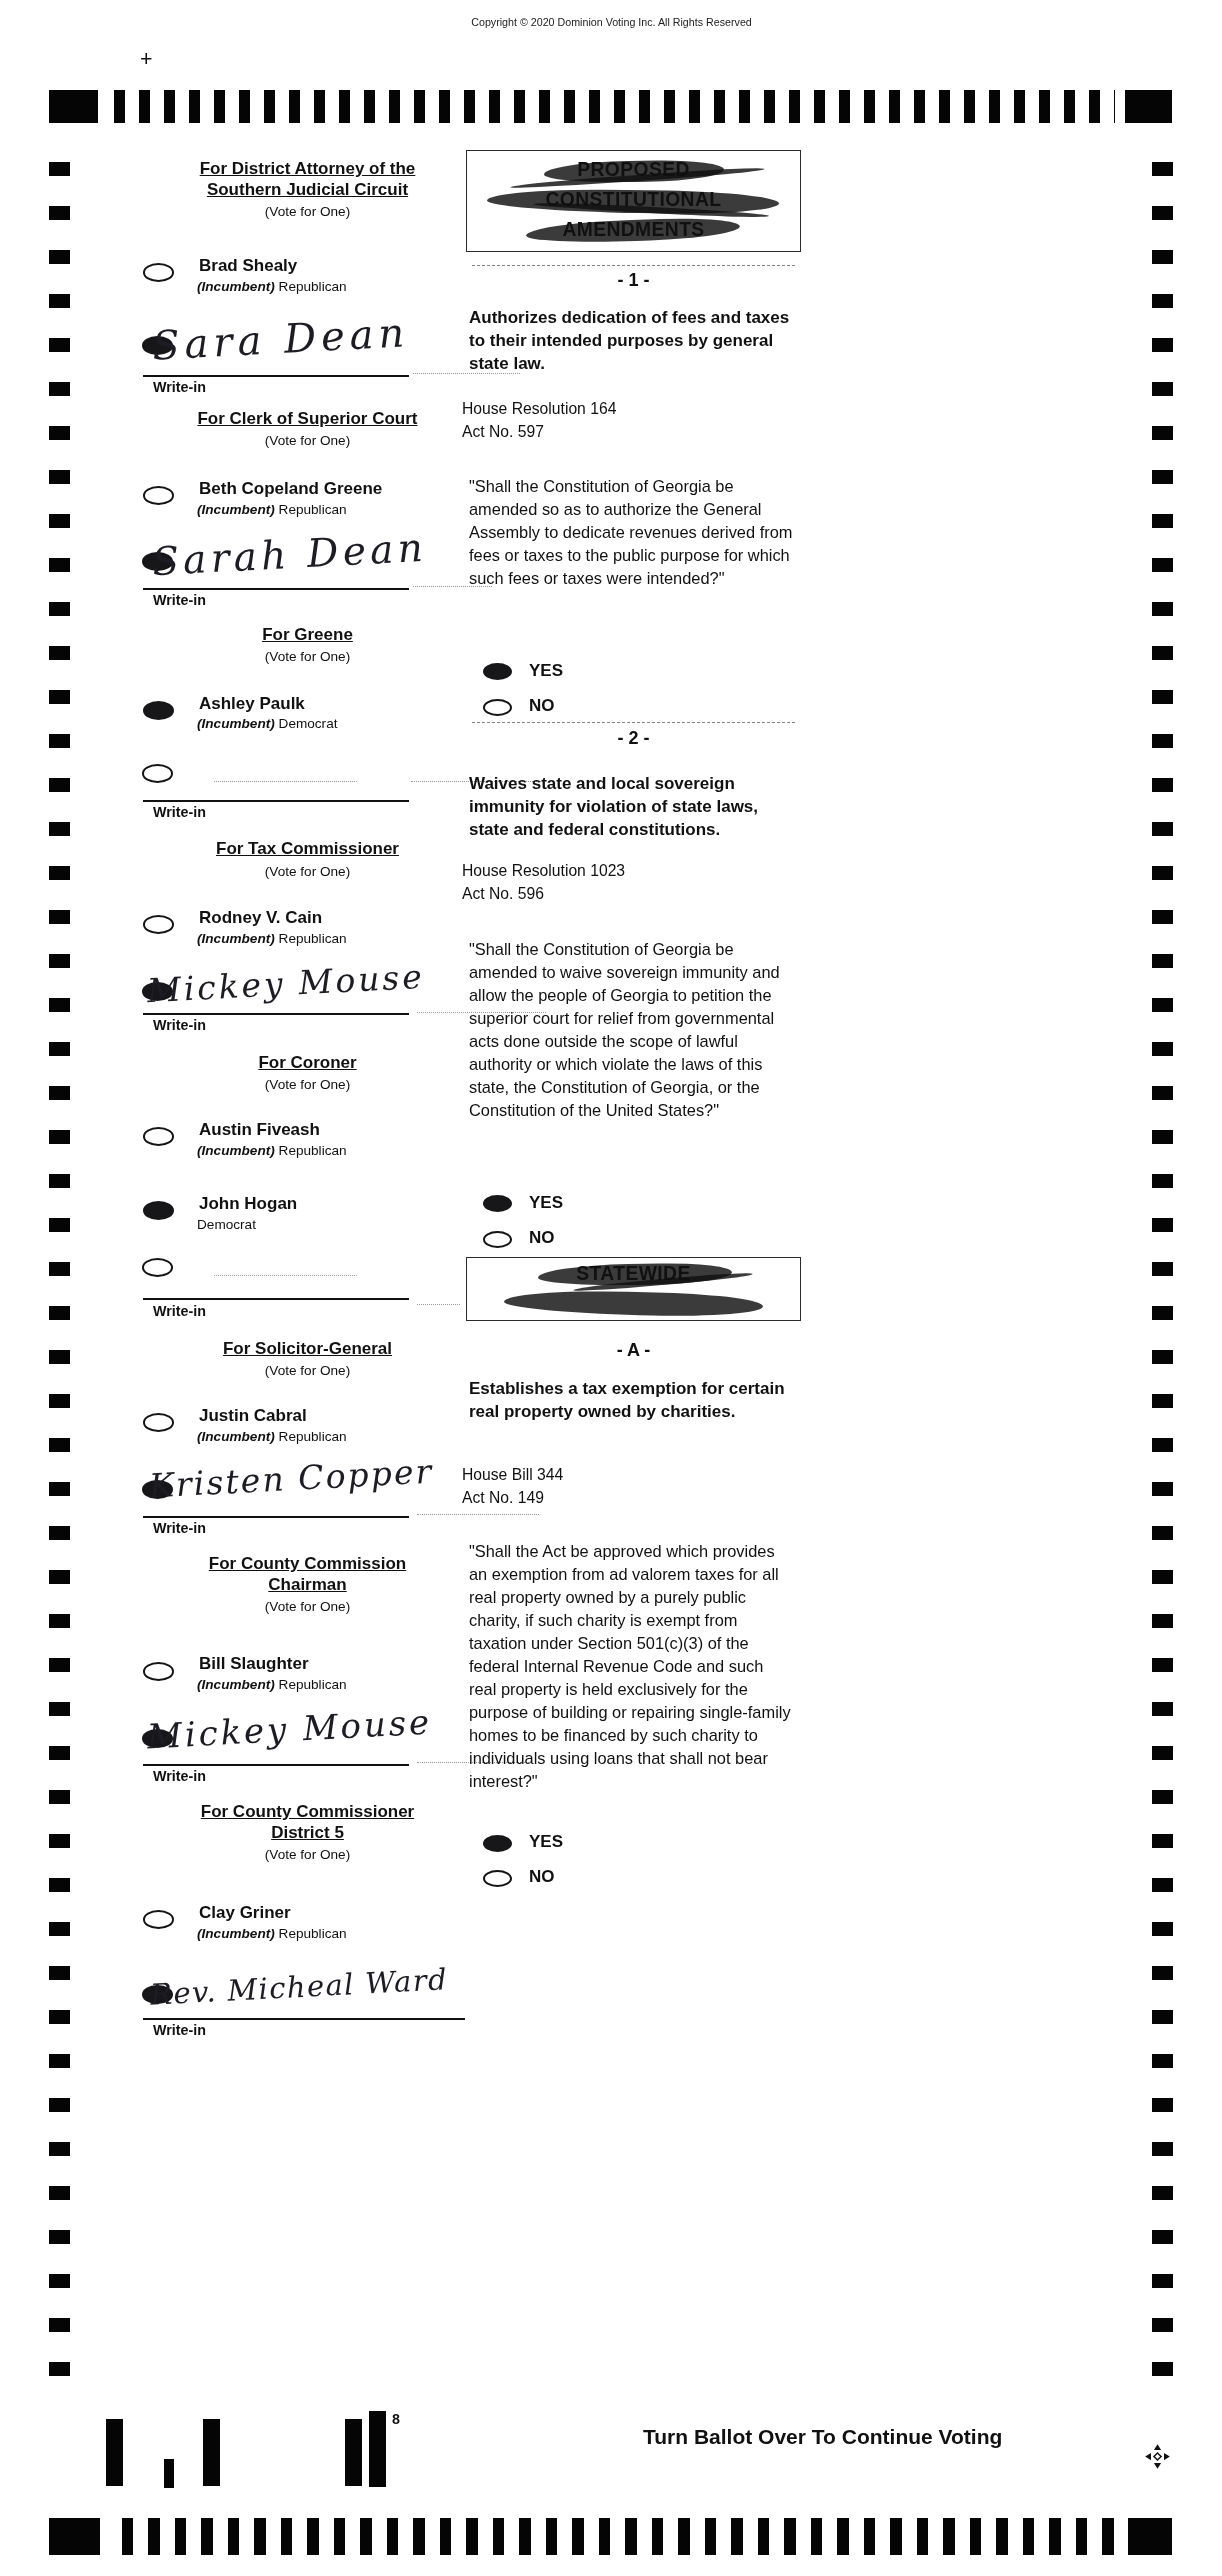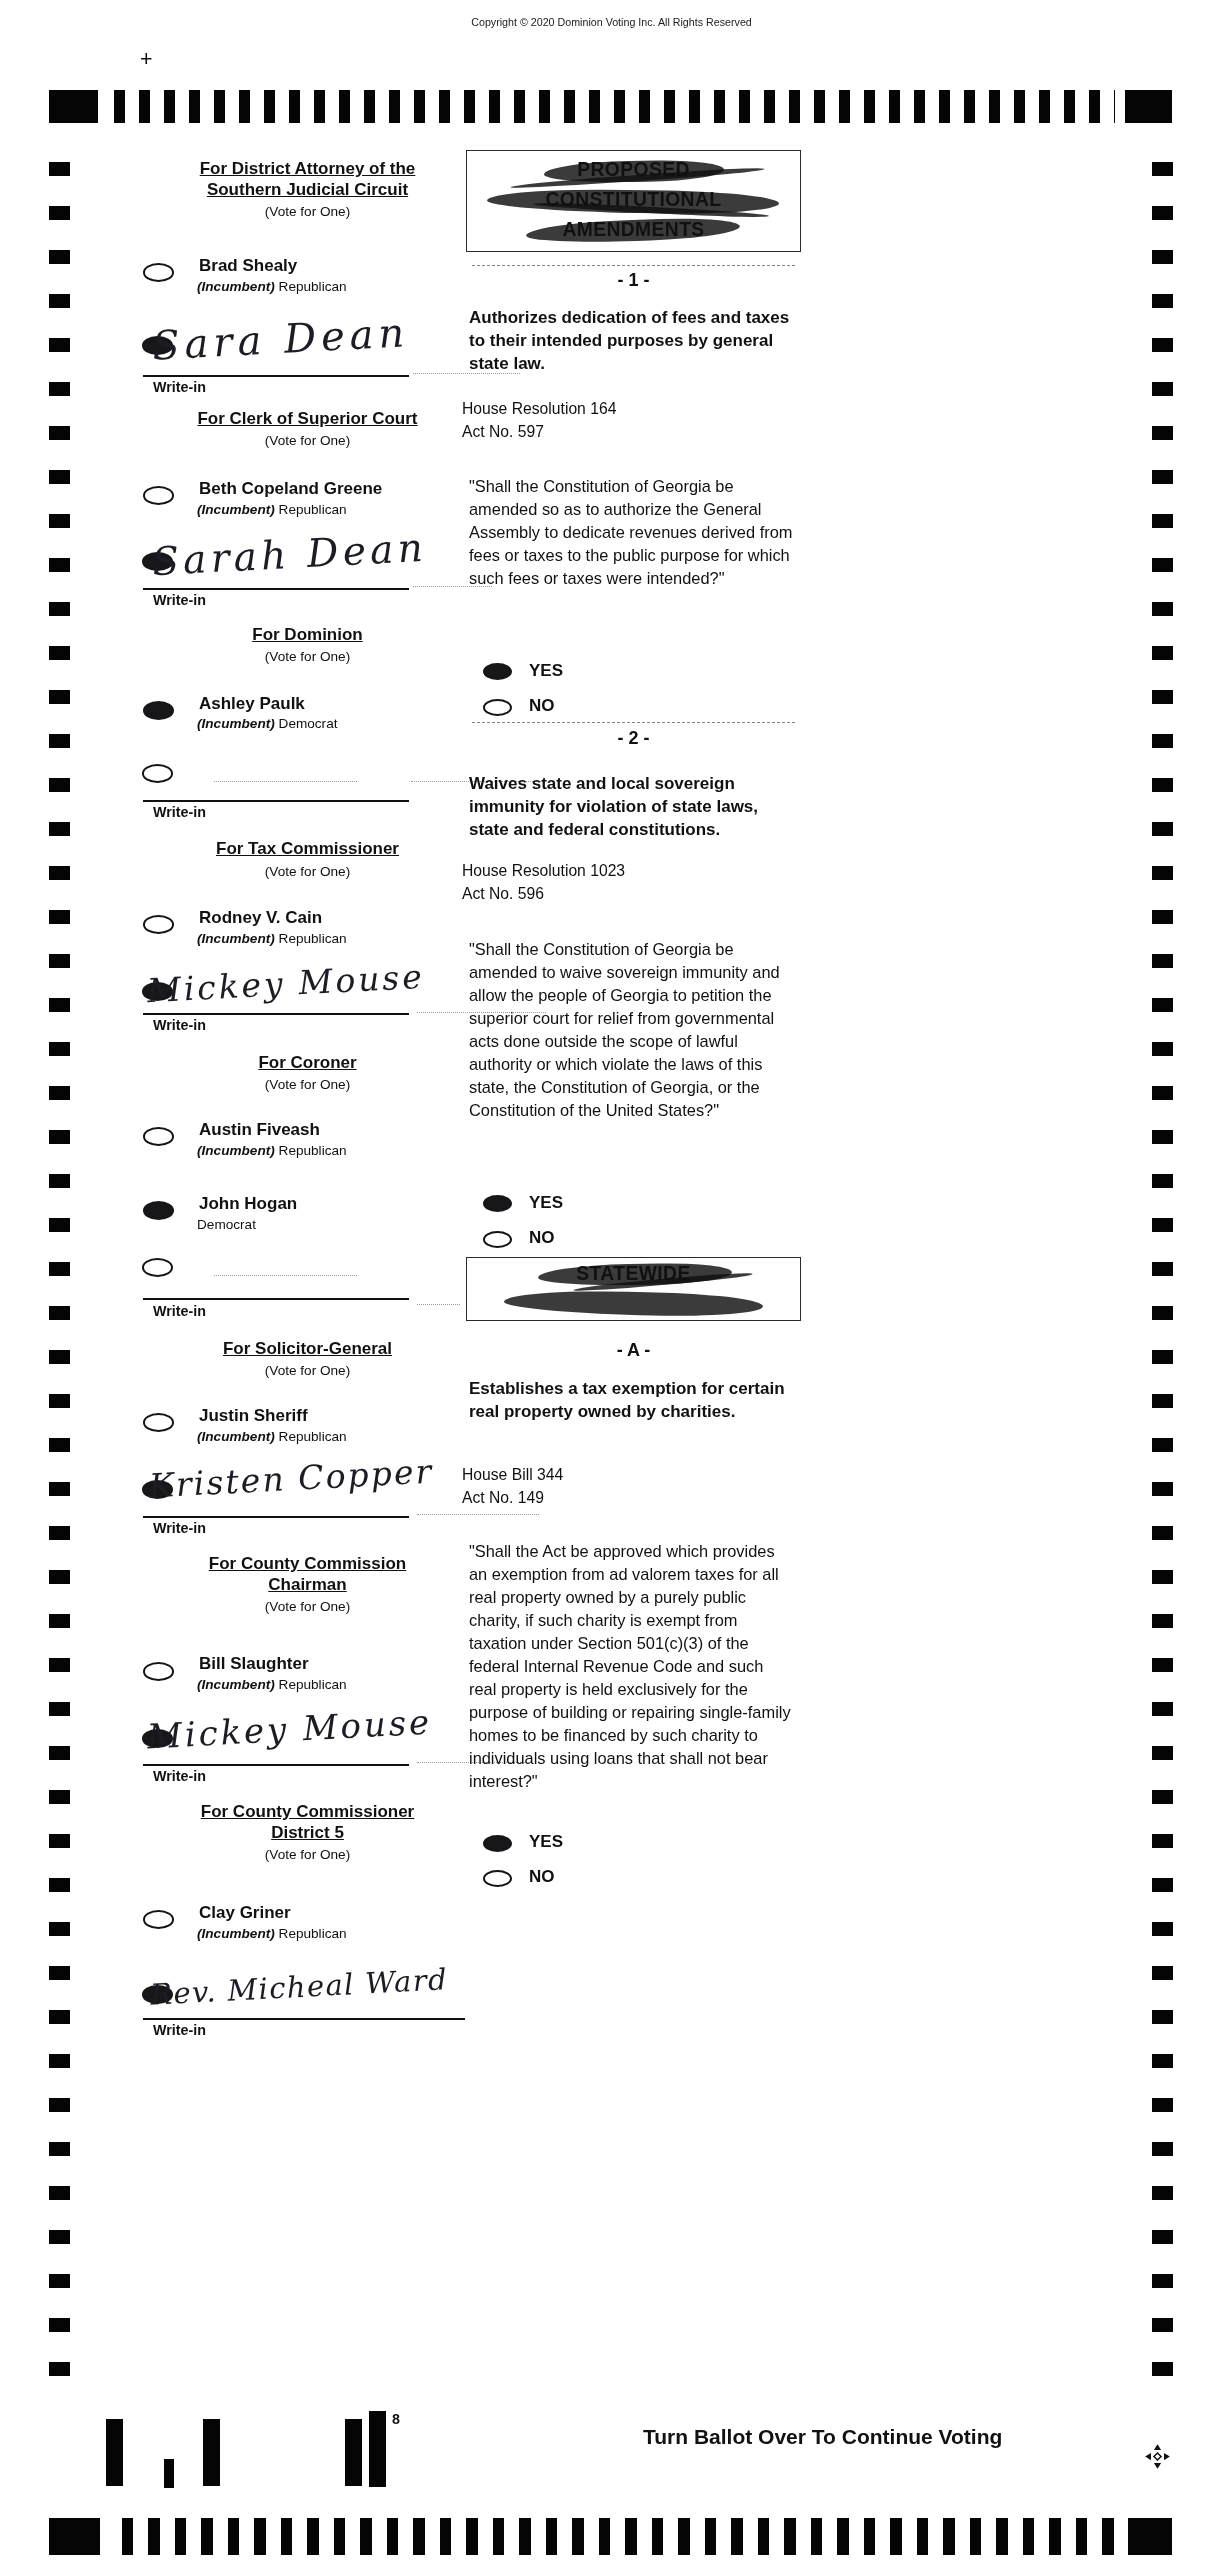--- a/index.html
+++ b/index.html
@@ -82,21 +82,21 @@
   <div class="cv" style="top:433px">(Vote for One)</div>
   <div class="oval" style="left:143px;top:486px"></div>
   <div class="nm" style="top:479px">Beth Copeland Greene</div>
   <div class="pt" style="top:502px"><span class="inc">(Incumbent)</span> <span>Republican</span></div>
   <div class="oval filled" style="left:142px;top:552px"></div>
   <div class="hand" style="left:152px;top:532px;font-size:39px;letter-spacing:4.3px">Sarah Dean</div>
   <div class="wline" style="top:588px"></div>
   <div class="wlabel" style="top:592px">Write-in</div>
   <div class="dots" style="left:413px;top:586px;width:79px"></div>
 
-  <div class="ct" style="top:625px">For Dominion</div>
+  <div class="ct" style="top:625px">For Greene</div>
   <div class="cv" style="top:649px">(Vote for One)</div>
   <div class="oval filled" style="left:143px;top:701px"></div>
   <div class="nm" style="top:694px">Ashley Paulk</div>
   <div class="pt" style="top:716px"><span class="inc">(Incumbent)</span> <span>Democrat</span></div>
   <div class="oval" style="left:142px;top:764px"></div>
   <div class="dots" style="left:214px;top:781px;width:143px"></div>
   <div class="dots" style="left:411px;top:781px;width:132px"></div>
   <div class="wline" style="top:800px"></div>
   <div class="wlabel" style="top:804px">Write-in</div>
 
@@ -121,21 +121,21 @@
   <div class="pt" style="top:1217px"><span class="inc"></span><span>Democrat</span></div>
   <div class="oval" style="left:142px;top:1258px"></div>
   <div class="dots" style="left:214px;top:1275px;width:143px"></div>
   <div class="dots" style="left:417px;top:1304px;width:43px"></div>
   <div class="wline" style="top:1298px"></div>
   <div class="wlabel" style="top:1303px">Write-in</div>
 
   <div class="ct" style="top:1339px">For Solicitor-General</div>
   <div class="cv" style="top:1363px">(Vote for One)</div>
   <div class="oval" style="left:143px;top:1413px"></div>
-  <div class="nm" style="top:1406px">Justin Sheriff</div>
+  <div class="nm" style="top:1406px">Justin Cabral</div>
   <div class="pt" style="top:1429px"><span class="inc">(Incumbent)</span> <span>Republican</span></div>
   <div class="oval filled" style="left:142px;top:1480px"></div>
   <div class="hand" style="left:149px;top:1459px;font-size:33px;letter-spacing:2.1px">Kristen Copper</div>
   <div class="wline" style="top:1516px"></div>
   <div class="wlabel" style="top:1520px">Write-in</div>
   <div class="dots" style="left:417px;top:1514px;width:122px"></div>
 
   <div class="ct" style="top:1554px">For County Commission</div>
   <div class="ct" style="top:1575px">Chairman</div>
   <div class="cv" style="top:1599px">(Vote for One)</div>

